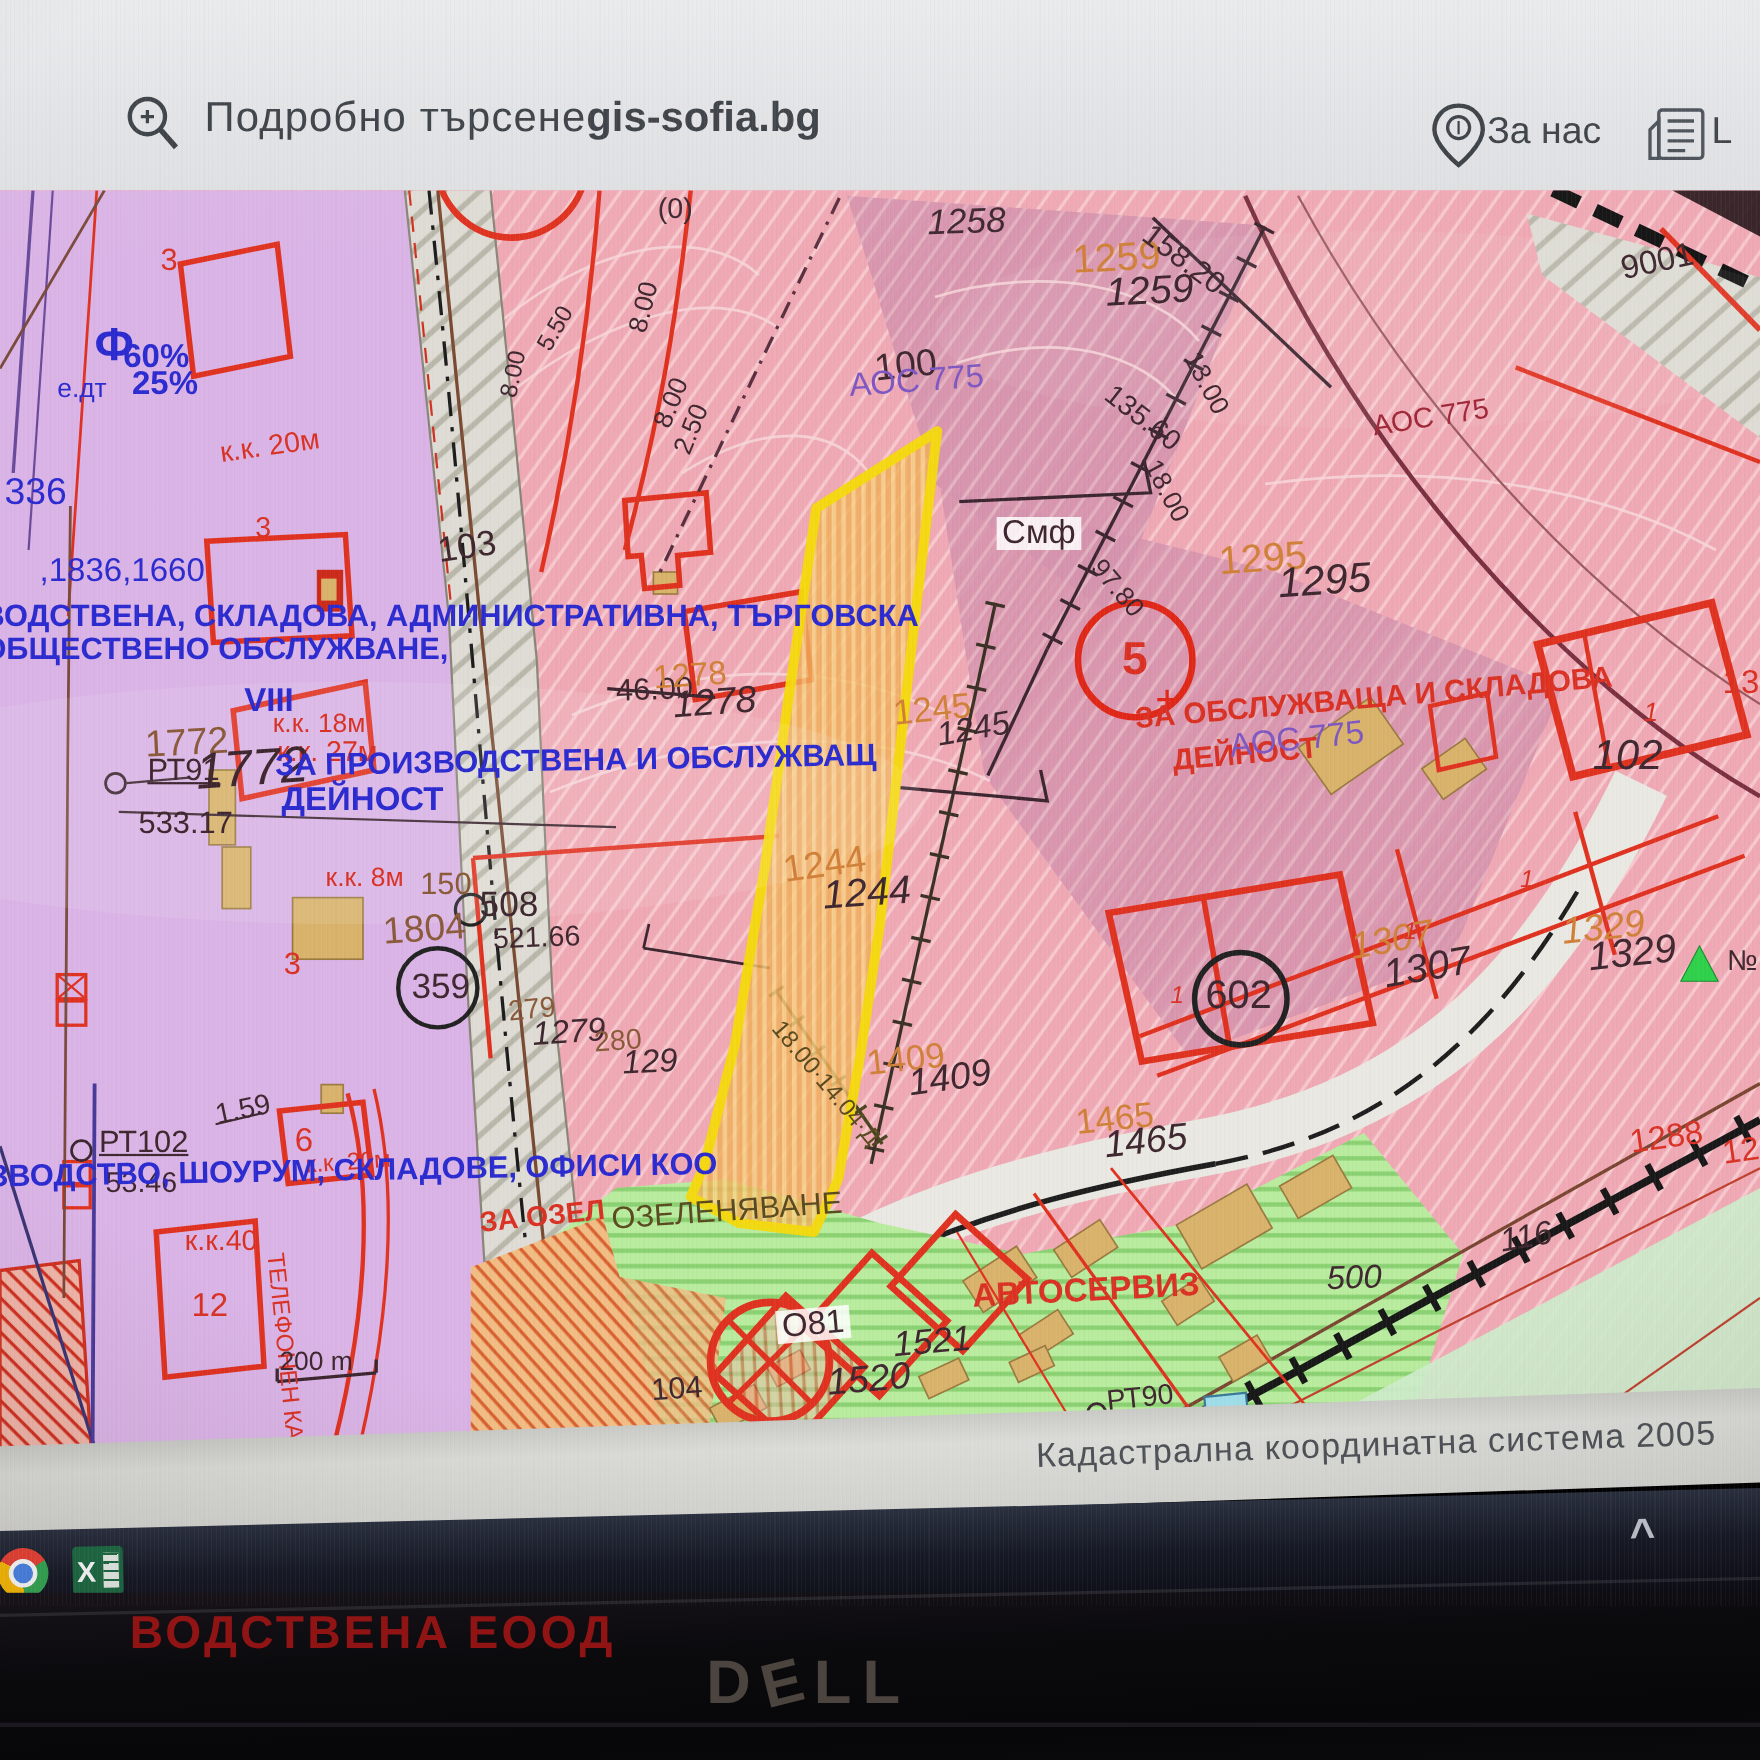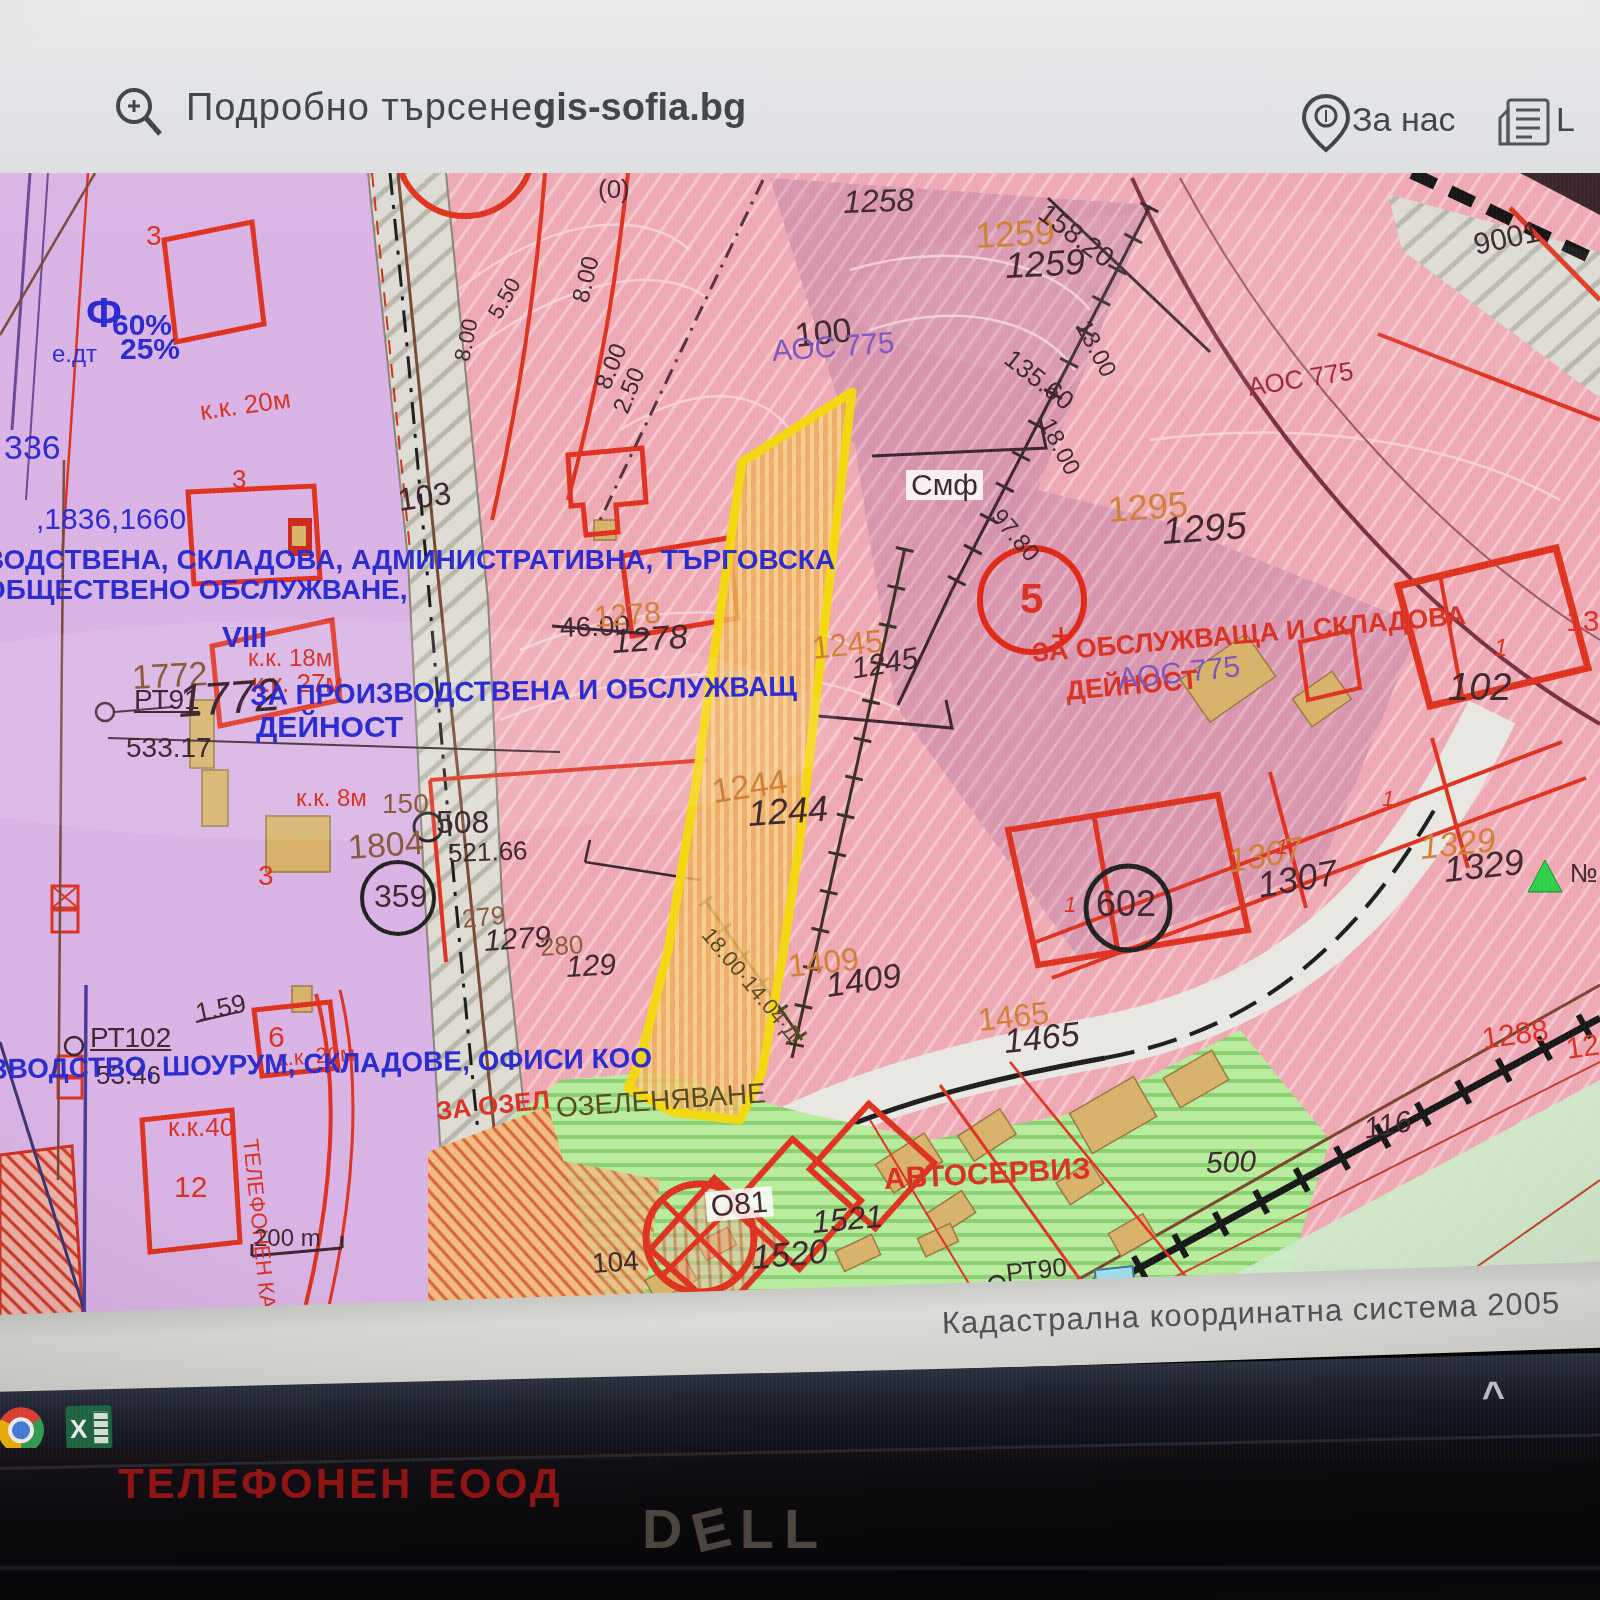--- a/index.html
+++ b/index.html
@@ -388,17 +388,17 @@
     </div>
     <div class="runline" style="left:44px;width:50px"></div>
     <div class="runline" style="left:112px;width:50px"></div>
     <span class="tray-chevron">^</span>
 
   </div>
 
   <div class="bezel"></div>
   <div class="bezel-edge"></div>
   <div class="base-line"></div>
-  <div class="watermark">ТЕЛЕФОНЕН ЕООД</div>
+  <div class="watermark">ВОДСТВЕНА ЕООД</div>
   <div class="dell"><span>D</span><span class="tilt">E</span><span>L</span><span>L</span></div>
 
   <div class="vignette"></div>
 </div>
 
 </body></html>

